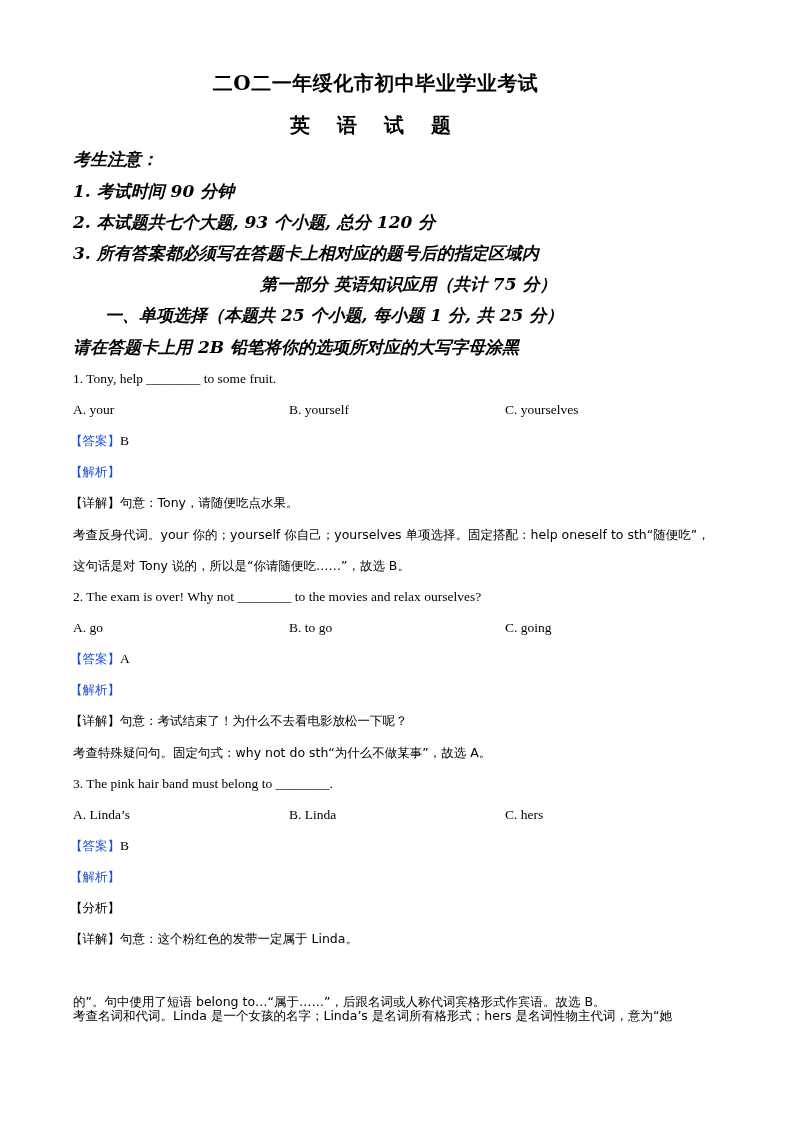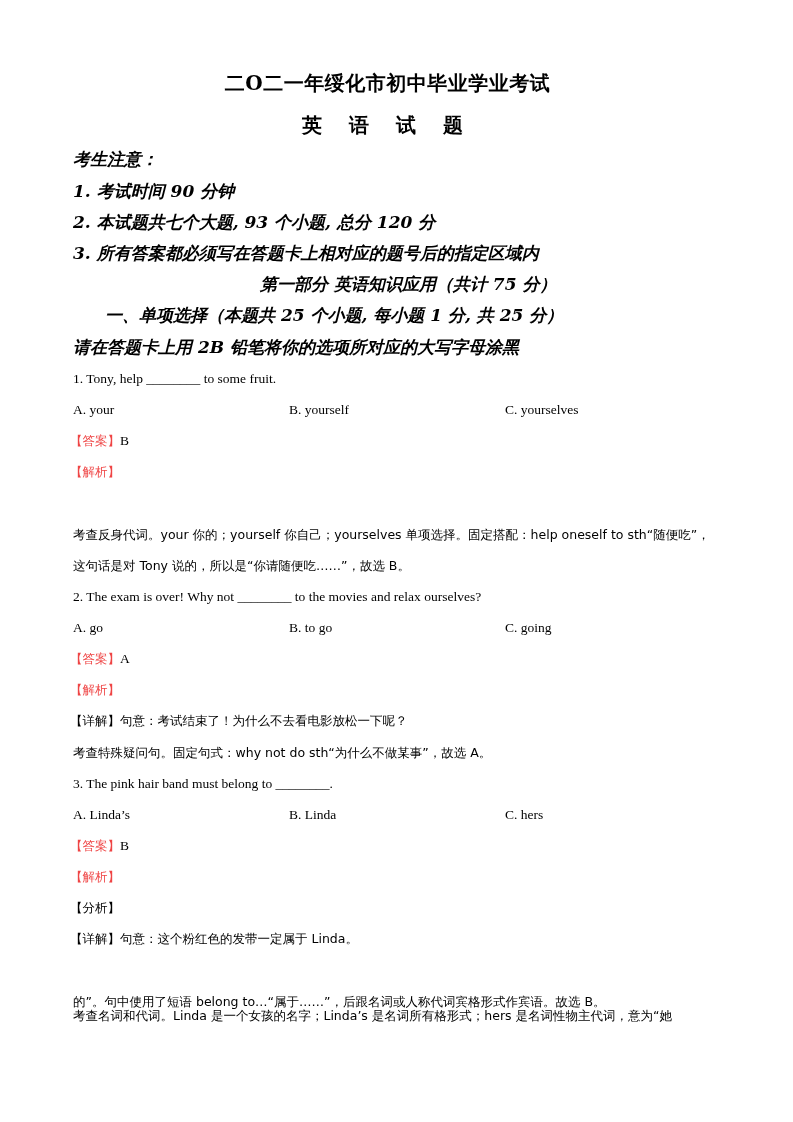--- a/index.html
+++ b/index.html
@@ -1,24 +1,24 @@
 <!DOCTYPE html>
 <html><head>
   <meta charset="utf-8">
   <style>
     html, body { margin: 0; padding: 0; background: #ffffff; }
     body { width: 793px; height: 1122px; position: relative; overflow: hidden; color: #000; font-family: "Liberation Serif", "DejaVu Serif", serif; }
     .page { position: absolute; left: 0; top: 0; width: 793px; height: 1122px; }
-    .title { position: absolute; left: 0; width: 751px; text-align: center; font-weight: bold; font-family: "DejaVu Serif", serif; margin-left: 12px; }
+    .title { position: absolute; left: 0; width: 751px; text-align: center; font-weight: bold; font-family: "DejaVu Serif", serif; }
     .t1 { top: 70px; font-size: 20px; letter-spacing: 0.5px; }
     .t2 { top: 112px; font-size: 20px; letter-spacing: 10px; }
     .line { position: absolute; left: 73px; font-size: 13.5px; line-height: 18px; white-space: nowrap; }
     .bold { font-weight: bold; font-family: "DejaVu Serif", serif; font-size: 17px; font-style: italic; }
     .opt { position: absolute; font-size: 13.5px; line-height: 18px; white-space: nowrap; }
-    .blue { color: #ef4444; }
+    .blue { color: #1d4ed8; }
     .cjk { font-family: "DejaVu Sans", sans-serif; font-size: 12.5px; }
   </style>
 </head>
 <body>
 
 <div class="page">
 
   <div class="title t1">二O二一年绥化市初中毕业学业考试</div>
   <div class="title t2">英 语 试 题</div>
 
@@ -30,20 +30,21 @@
   <div class="line bold" style="top:275px; left:260px;">第一部分  英语知识应用（共计 75  分）</div>
   <div class="line bold" style="top:306px;margin-left:32px;">一、单项选择（本题共  25  个小题,  每小题 1 分,  共  25  分）</div>
   <div class="line bold" style="top:338px;">请在答题卡上用  2B  铅笔将你的选项所对应的大写字母涂黑</div>
 
   <div class="line" style="top:370px;">1. Tony, help ________ to some fruit.</div>
   <div class="opt" style="top:401px; left:73px;">A. your</div>
   <div class="opt" style="top:401px; left:289px;">B. yourself</div>
   <div class="opt" style="top:401px; left:505px;">C. yourselves</div>
   <div class="line" style="top:432px; left:70px;"><span class="blue cjk">【答案】</span><span>B</span></div>
   <div class="line blue cjk" style="top:463px; left:70px;">【解析】</div>
+  <div class="line" style="top:494px; left:70px;"><span class="cjk">【详解】</span><span class="cjk">句意：Tony，请随便吃点水果。</span></div>
   <div class="line cjk" style="top:526px;">考查反身代词。your 你的；yourself 你自己；yourselves 单项选择。固定搭配：help oneself to sth“随便吃”，</div>
   <div class="line cjk" style="top:557px;">这句话是对 Tony 说的，所以是“你请随便吃……”，故选 B。</div>
 
   <div class="line" style="top:588px;">2. The exam is over! Why not ________ to the movies and relax ourselves?</div>
   <div class="opt" style="top:619px; left:73px;">A. go</div>
   <div class="opt" style="top:619px; left:289px;">B. to go</div>
   <div class="opt" style="top:619px; left:505px;">C. going</div>
   <div class="line" style="top:650px; left:70px;"><span class="blue cjk">【答案】</span><span>A</span></div>
   <div class="line blue cjk" style="top:681px; left:70px;">【解析】</div>
   <div class="line" style="top:712px; left:70px;"><span class="cjk">【详解】</span><span class="cjk">句意：考试结束了！为什么不去看电影放松一下呢？</span></div>

